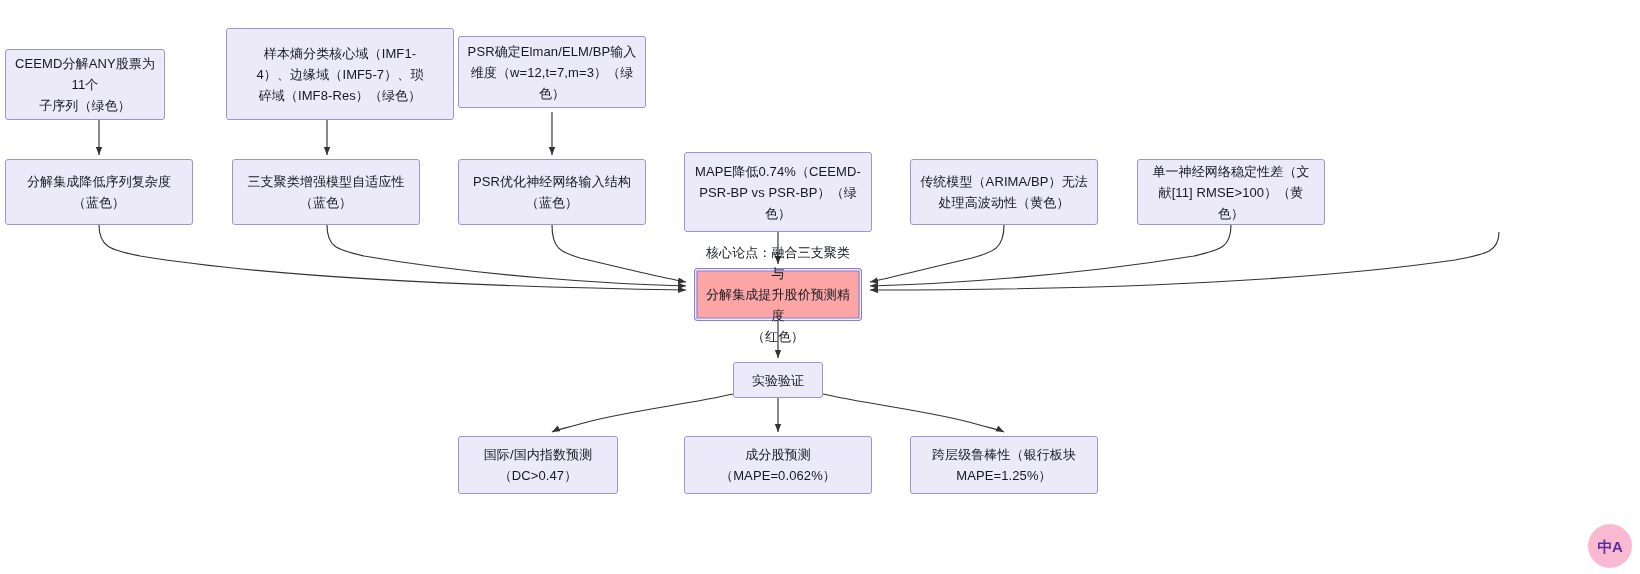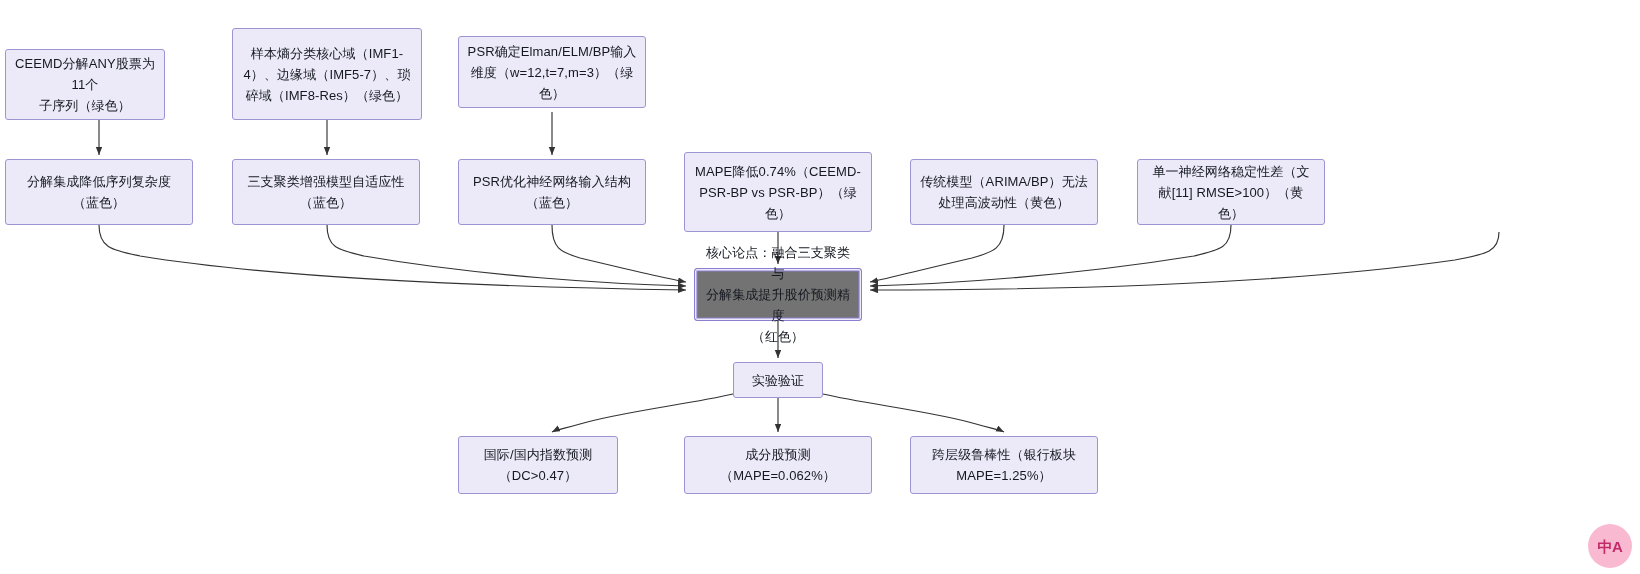--- a/index.html
+++ b/index.html
@@ -43,21 +43,21 @@
     justify-content: center;
     text-align: center;
     color: #14181f;
     font-size: 13px;
     line-height: 21px;
     padding: 4px 8px;
     letter-spacing: 0.1px;
   }
 
   .node.core {
-    background: #737373;
+    background: #fca5a5;
     border: 1.4px solid #8A7FD0;
     box-shadow: inset 0 0 0 1.4px #ECEAF9, inset 0 0 0 2.6px #8A7FD0;
   }
 
   .node-text {
     display: block;
     white-space: pre-line;
   }
 
   
@@ -65,21 +65,21 @@
     position: absolute;
     right: 8px;
     bottom: 6px;
     width: 44px;
     height: 44px;
     border-radius: 50%;
     background: #F9B5CE;
     display: flex;
     align-items: center;
     justify-content: center;
-    color: #be185d;
+    color: #4c1d95;
     font-size: 15px;
     font-weight: bold;
     line-height: 15px;
     letter-spacing: -0.5px;
     opacity: 0.92;
   }
 </style>
 </head>
 <body>
 
@@ -113,21 +113,21 @@
       <path d="M778,398 L778,432"></path>
       <path d="M823,394 C866,404 936,412 976,424 C994,429 1000,430 1004,432"></path>
     </g>
   </svg>
 
   <div class="node" style="left:5px; top:49px; width:160px; height:71px;">
     <span class="node-text">CEEMD分解ANY股票为11个
 子序列（绿色）</span>
   </div>
 
-  <div class="node" style="left:232px; top:28px; width:190px; height:92px;padding-left:8px;">
+  <div class="node" style="left:226px; top:28px; width:228px; height:92px;padding-left:8px;">
     <span class="node-text">样本熵分类核心域（IMF1-
 4）、边缘域（IMF5-7）、琐
 碎域（IMF8-Res）（绿色）</span>
   </div>
 
   <div class="node" style="left:458px; top:36px; width:188px; height:72px;">
     <span class="node-text">PSR确定Elman/ELM/BP输入
 维度（w=12,t=7,m=3）（绿
 色）</span>
   </div>

